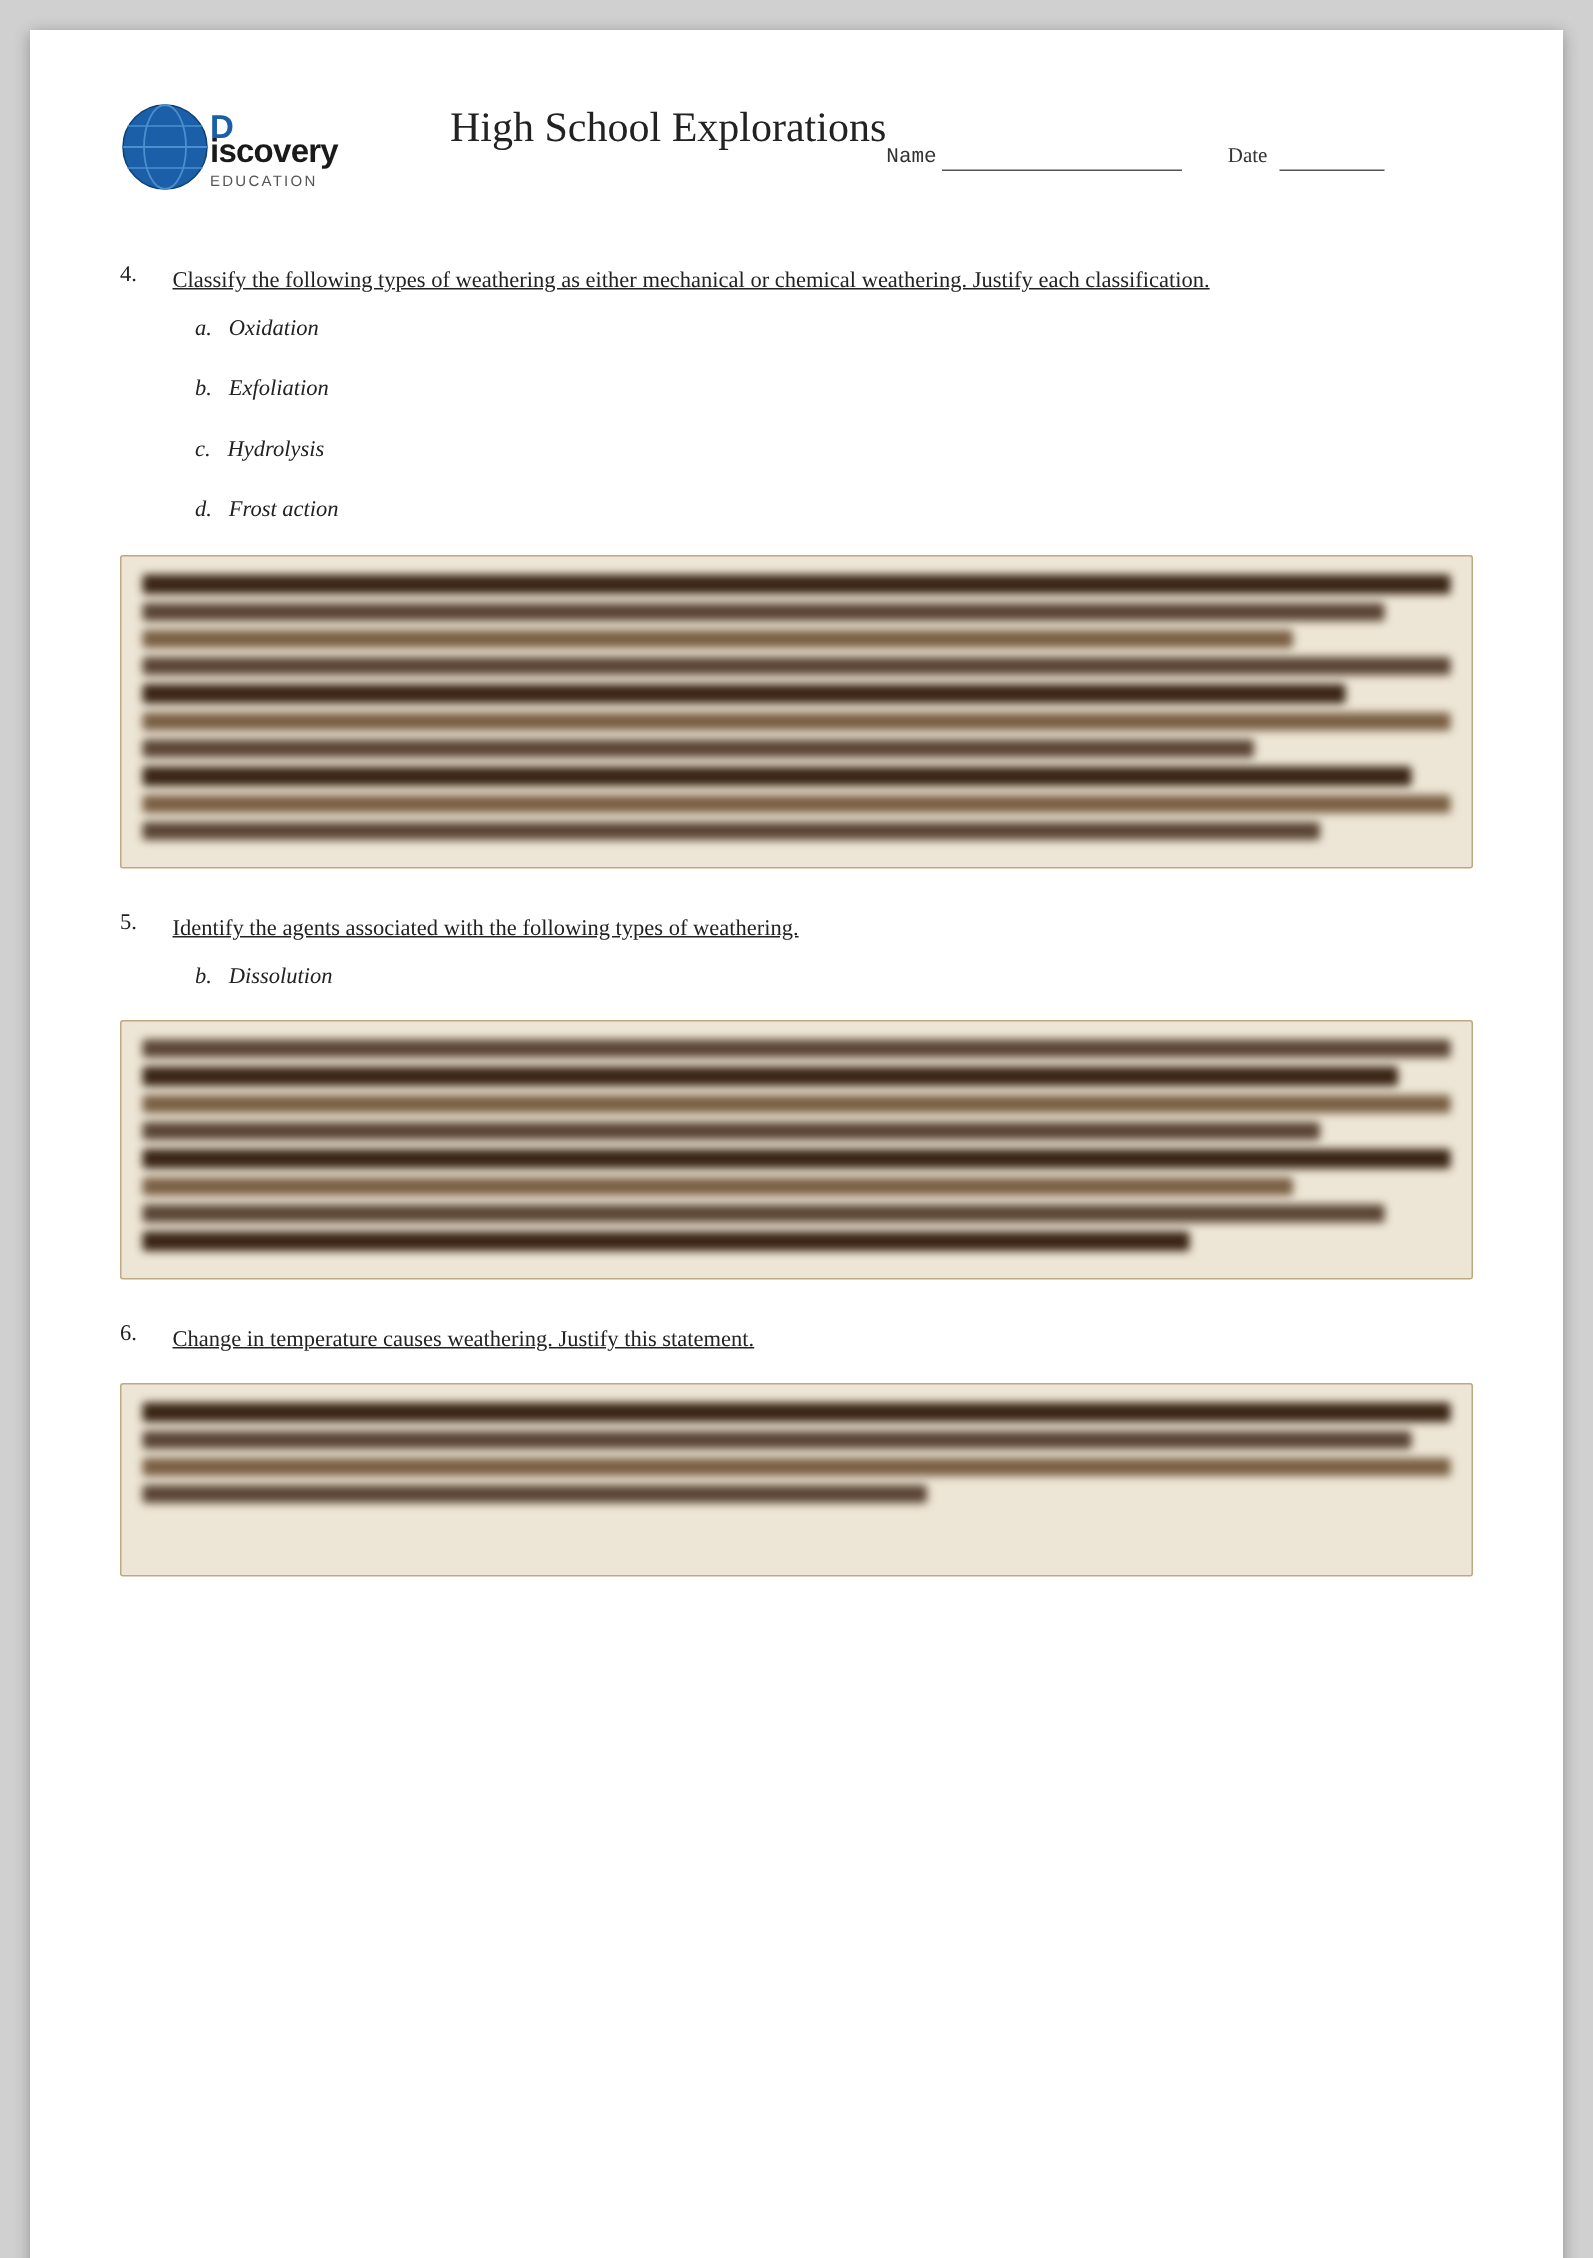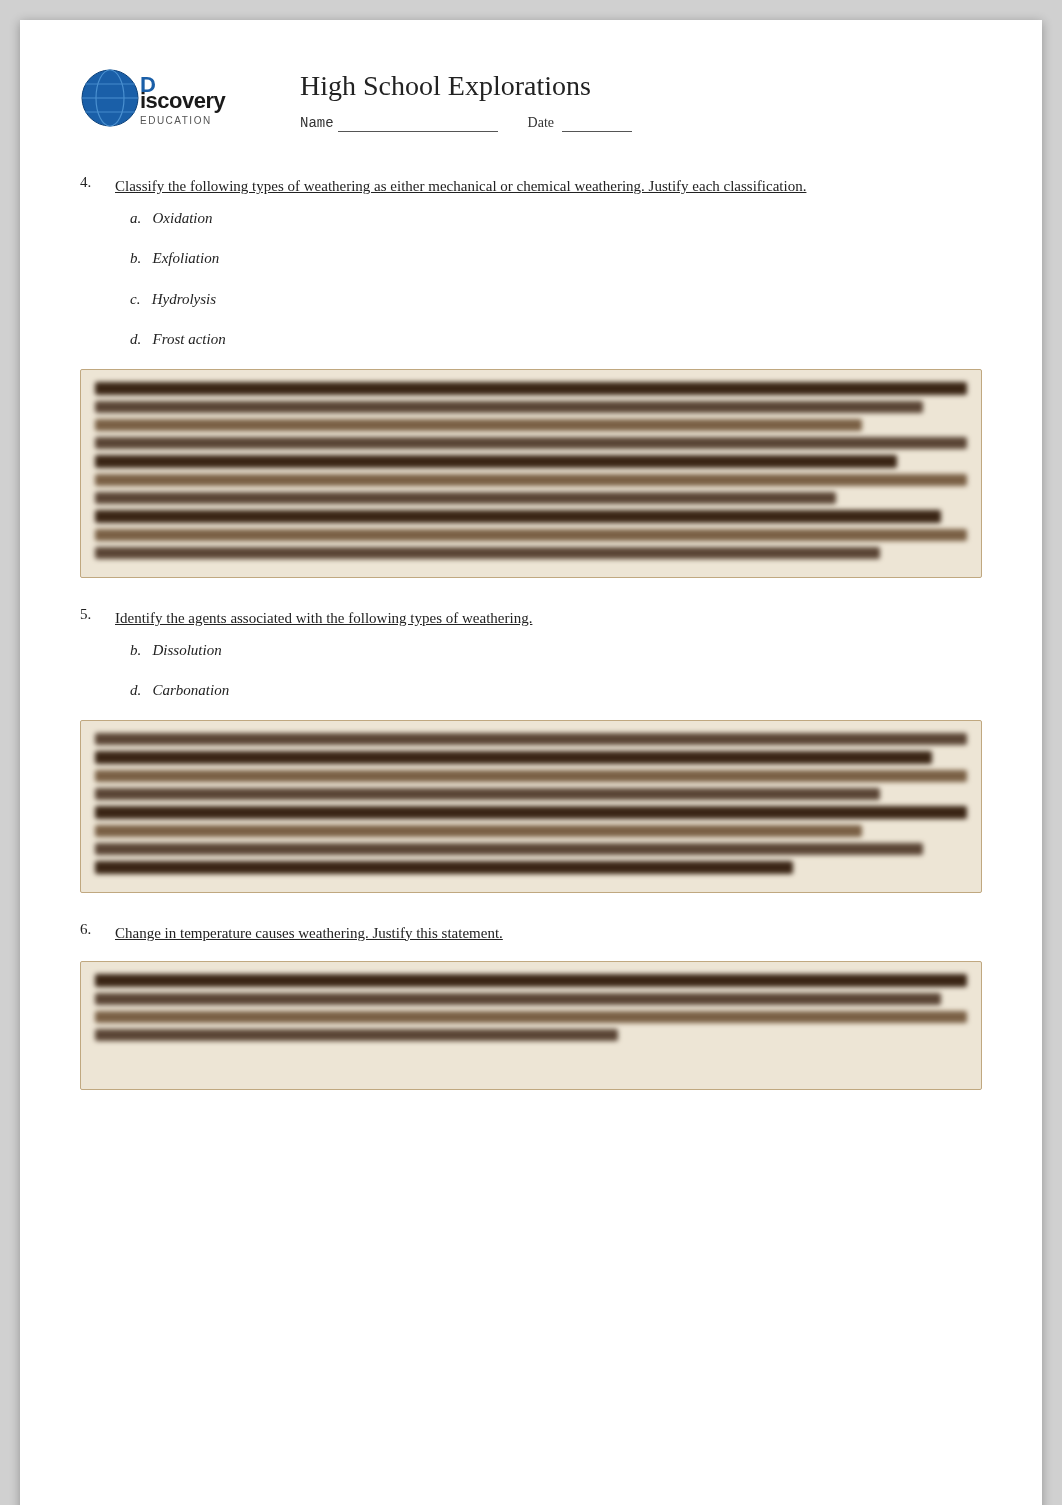--- a/index.html
+++ b/index.html
@@ -38,22 +38,22 @@
 
     
     .logo-svg {
       width: 200px;
       height: 80px;
     }
 
     .header-right {
       flex: 1;
       display: flex;
-      flex-direction: column;
-      align-items: flex-start;
+      flex-direction: row;
+      align-items: flex-end;
       padding-top: 10px;
     }
 
     .page-title {
       font-size: 28px;
       font-weight: normal;
       color: #222;
       margin-bottom: 12px;
       text-align: center;
     }
@@ -258,24 +258,20 @@
       <div class="question-row">
         <span class="q-num">5.</span>
         <span class="q-body">Identify the agents associated with the following types of weathering.</span>
       </div>
 
       <div class="sub-items">
         <div class="sub-item">
           <span class="sub-label">b.&nbsp;&nbsp;</span>
           <span>Dissolution</span>
         </div>
-        <div class="sub-item">
-          <span class="sub-label">d.&nbsp;&nbsp;</span>
-          <span>Carbonation</span>
-        </div>
       </div>
 
       <div class="answer-box">
         <div class="answer-content">
           <div class="ans-line line-dark" style="width:100%"></div>
           <div class="ans-line line-bold" style="width:96%"></div>
           <div class="ans-line line-mid" style="width:100%"></div>
           <div class="ans-line line-dark" style="width:90%"></div>
           <div class="ans-line line-bold" style="width:100%"></div>
           <div class="ans-line line-mid" style="width:88%"></div>

